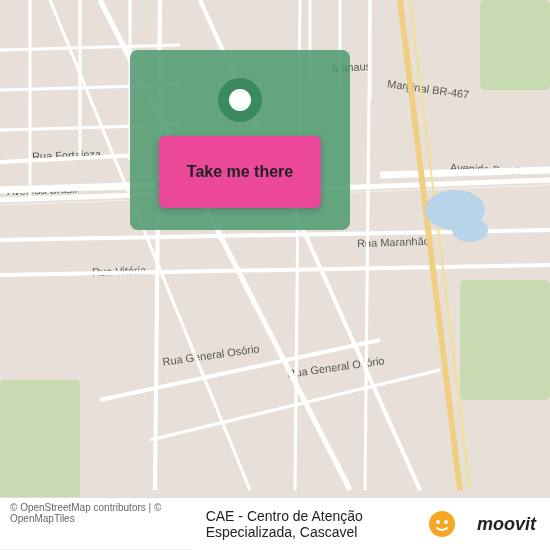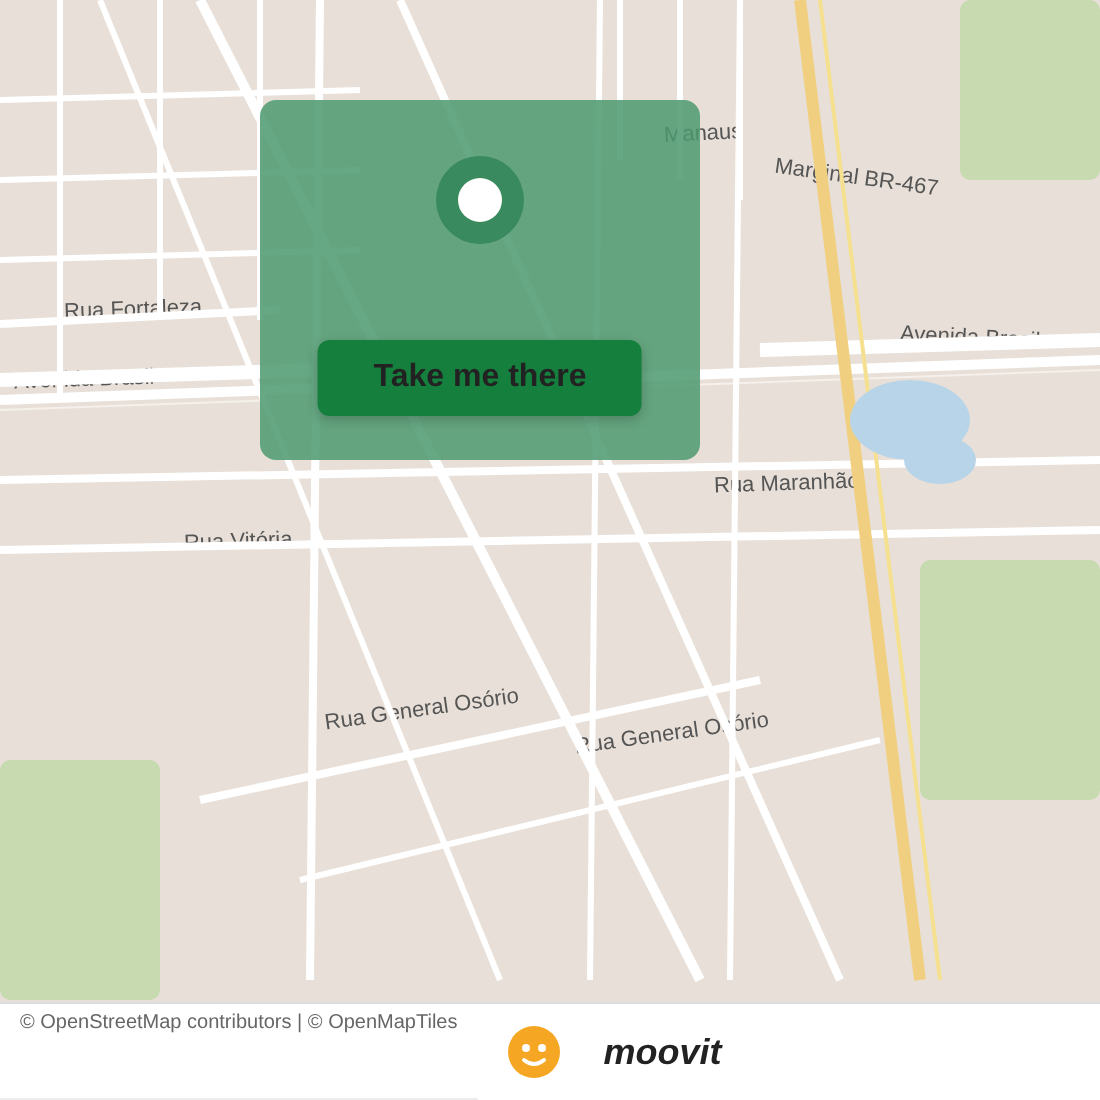--- a/index.html
+++ b/index.html
@@ -74,24 +74,24 @@
       height: 22px;
       background: white;
       border-radius: 50%;
     }
 
     .take-me-there-btn {
       position: absolute;
       bottom: 22px;
       left: 50%;
       transform: translateX(-50%);
-      background: #15803d;
+      background: #ec4899;
       border: none;
       border-radius: 6px;
-      padding: 10px 28px;
+      padding: 27px 28px;
       font-size: 16px;
       font-weight: 600;
       color: #222;
       cursor: pointer;
       white-space: nowrap;
       box-shadow: 0 2px 6px rgba(0,0,0,0.2);
     }
 
     
     .street-label {
@@ -231,20 +231,21 @@
         </div>
       </div>
 
       <button class="take-me-there-btn">Take me there</button>
     </div>
   </div>
 
   <div class="bottom-bar">
     <div class="attribution">© OpenStreetMap contributors | © OpenMapTiles</div>
     <div class="location-bar">
+      <span class="location-text">CAE - Centro de Atenção Especializada, Cascavel</span>
       <div class="moovit-logo">
 
         <svg class="moovit-icon" viewBox="0 0 28 28">
           <circle cx="14" cy="14" r="13" fill="#f5a623"></circle>
           <circle cx="10" cy="12" r="2" fill="white"></circle>
           <circle cx="18" cy="12" r="2" fill="white"></circle>
           <path d="M9 18 Q14 22 19 18" stroke="white" stroke-width="2" fill="none" stroke-linecap="round"></path>
         </svg>
         <span class="moovit-text">moovit</span>
       </div>

